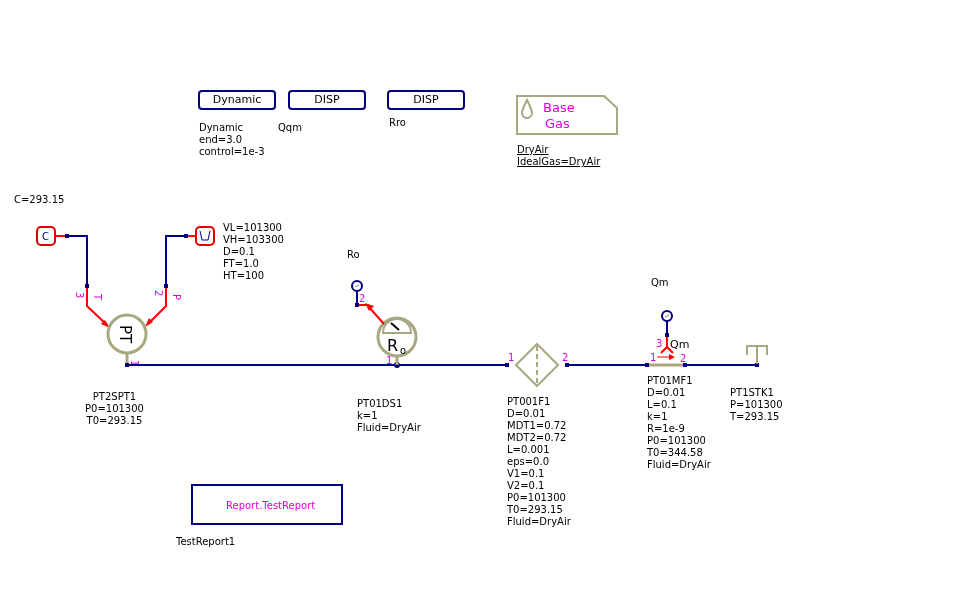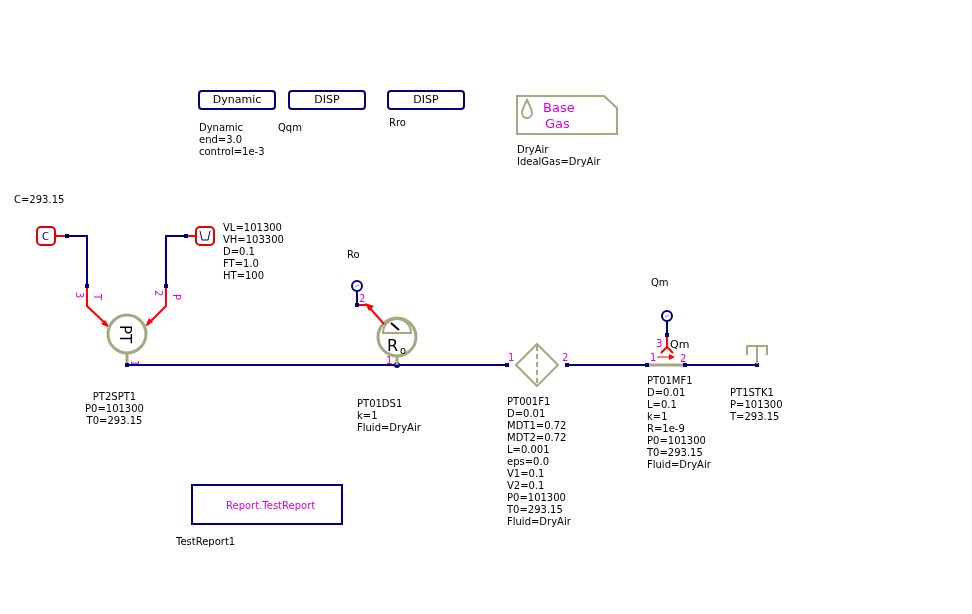--- a/index.html
+++ b/index.html
@@ -15,21 +15,21 @@
 <div class="btn" style="left:198px;top:90px;width:74px;">Dynamic</div>
 <div class="btn" style="left:288px;top:90px;width:74px;">DISP</div>
 <div class="btn" style="left:387px;top:90px;width:74px;">DISP</div>
 
 <div class="lbl" style="left:199px;top:122px;">Dynamic
 end=3.0
 control=1e-3</div>
 <div class="lbl" style="left:278px;top:122px;">Qqm</div>
 <div class="lbl" style="left:389px;top:117px;text-align:right;">Rro</div>
 
-<div class="lbl" style="left:517px;top:144px;">DryAir
+<div class="lbl" style="left:517px;top:144px;text-decoration:underline;">DryAir
 IdealGas=DryAir</div>
 
 <div class="lbl" style="left:14px;top:194px;">C=293.15</div>
 <div class="lbl" style="left:223px;top:222px;">VL=101300
 VH=103300
 D=0.1
 FT=1.0
 HT=100</div>
 <div class="lbl" style="left:85px;top:391px;text-align:center;">PT2SPT1
 P0=101300
@@ -49,21 +49,21 @@
 P0=101300
 T0=293.15
 Fluid=DryAir</div>
 <div class="lbl" style="left:651px;top:277px;">Qm</div>
 <div class="lbl" style="left:647px;top:375px;">PT01MF1
 D=0.01
 L=0.1
 k=1
 R=1e-9
 P0=101300
-T0=293.15
+T0=344.58
 Fluid=DryAir</div>
 <div class="lbl" style="left:730px;top:387px;">PT1STK1
 P=101300
 T=293.15</div>
 <div class="lbl" style="left:176px;top:536px;">TestReport1</div>
 
 <svg width="972" height="614">
 
   <g>
     <path d="M517,96 L604,96 L617,108 L617,134 L517,134 Z" fill="none" stroke="#a8a880" stroke-width="2"></path>

